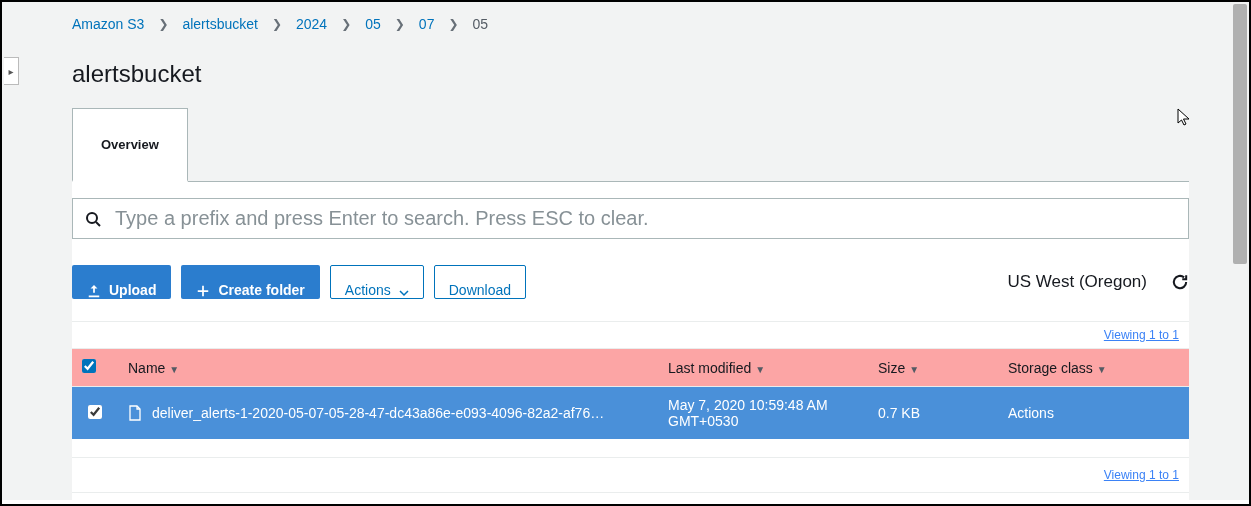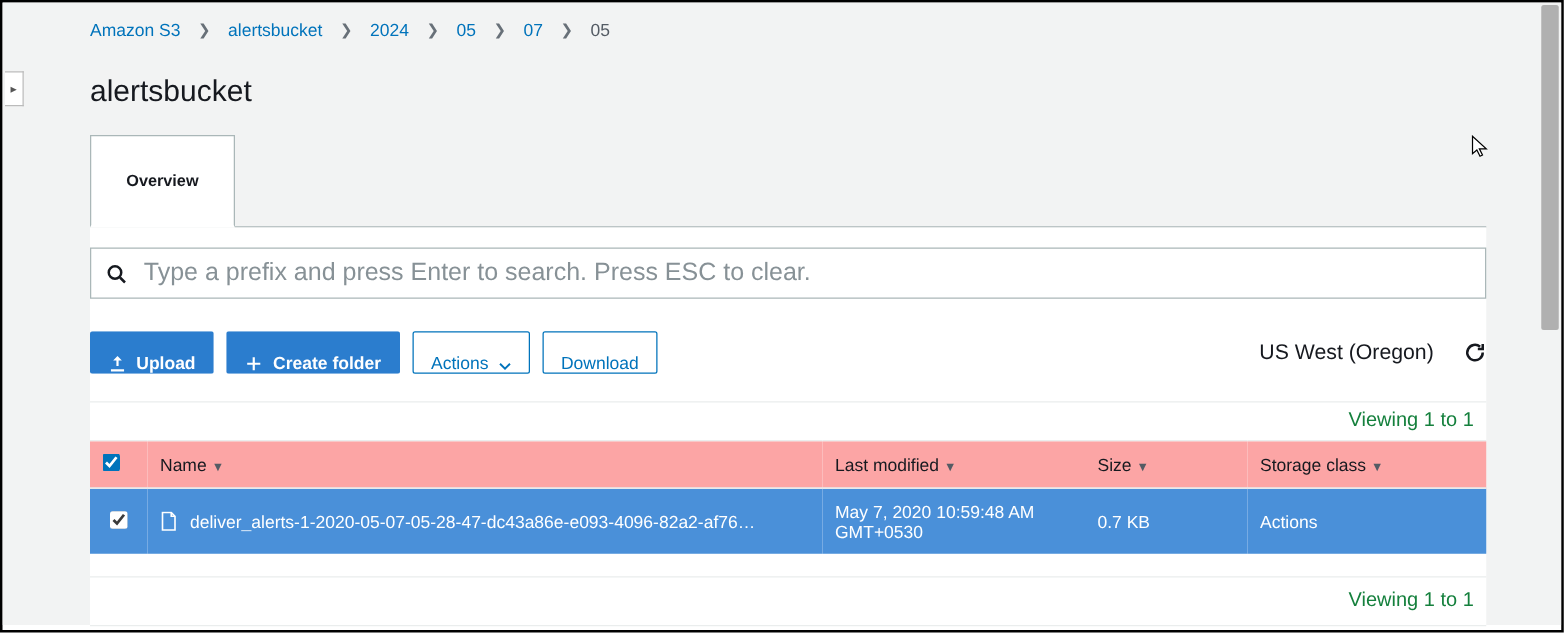--- a/index.html
+++ b/index.html
@@ -41,21 +41,21 @@
 .search-wrap .mag{width:16px;height:16px;margin-right:14px;color:#16191f;}
 .search-input{flex:1;border:none;outline:none;font-size:20px;color:#16191f;}
 .search-input::placeholder{color:#879196;}
 .toolbar-row{display:flex;align-items:center;gap:10px;margin-bottom:22px;}
 .btn{display:inline-flex;align-items:flex-end;gap:8px;height:34px;padding:0 14px;font-size:14px;font-weight:700;border-radius:2px;cursor:pointer;border:1px solid transparent;}
 .btn-primary{background:#2b7dce;color:#fff;}
 .btn-outline{background:#fff;color:#0073bb;border:1px solid #0073bb;font-weight:400;}
 .btn .ico{width:14px;height:14px;}
 .region-block{margin-left:auto;display:flex;align-items:center;gap:24px;font-size:17px;color:#16191f;}
 .refresh-ico{width:18px;height:18px;color:#16191f;cursor:pointer;}
-.viewing-row{display:flex;justify-content:flex-end;padding:6px 10px;color:#15803d;font-size:16px;border-top:1px solid #eaeded;}
+.viewing-row{display:flex;justify-content:flex-end;padding:6px 10px;color:#3b82f6;font-size:12px;border-top:1px solid #eaeded;text-decoration:underline;}
 table.obj-table{width:100%;border-collapse:collapse;}
 table.obj-table thead th{
   background:#fca5a5;text-align:left;font-weight:400;font-size:14px;color:#16191f;padding:10px 10px;border-top:1px solid #eaeded;border-bottom:1px solid #eaeded;
 }
 table.obj-table td{padding:10px 10px;font-size:14px;color:#fff;}
 table.obj-table tr.selected{background:#4a90d9;color:#fff;}
 .chk{width:14px;height:14px;accent-color:#0073bb;}
 .col-chk{width:46px;text-align:center;}
 .sort-caret{font-size:10px;margin-left:4px;color:#545b64;}
 .file-ico{width:14px;height:16px;margin-right:10px;vertical-align:middle;flex:0 0 auto;}

